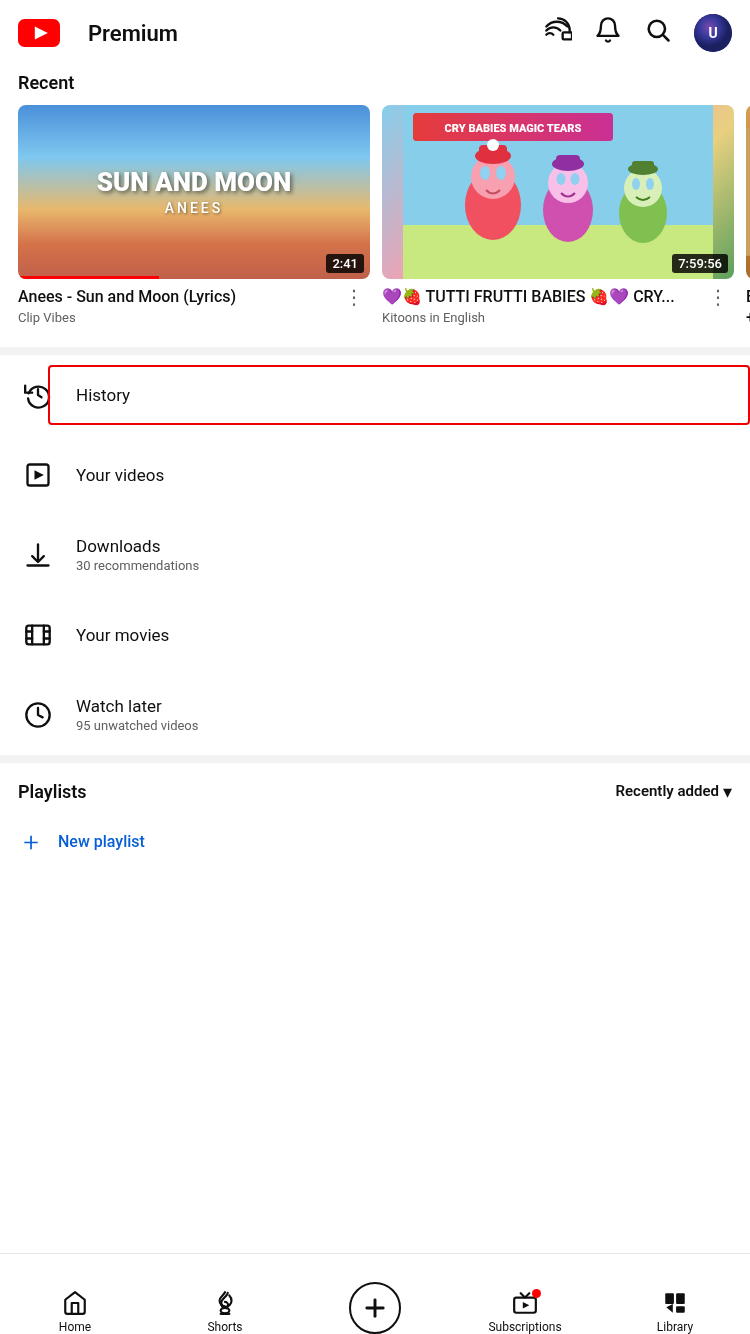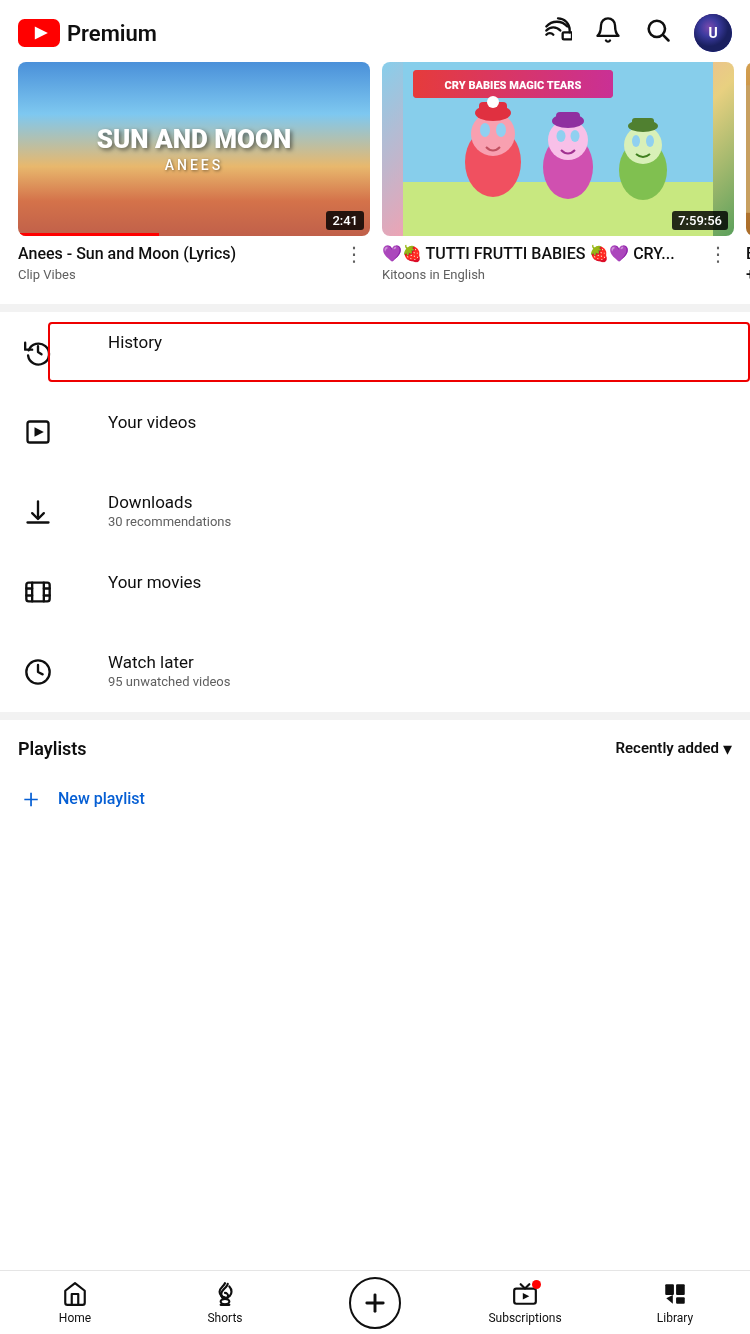--- a/index.html
+++ b/index.html
@@ -17,21 +17,21 @@
     .header {
       display: flex;
       align-items: center;
       justify-content: space-between;
       padding: 14px 18px 10px 18px;
       background: #fff;
     }
     .header-left {
       display: flex;
       align-items: center;
-      gap: 3px;
+      gap: 24px;
     }
     .yt-logo {
       display: flex;
       align-items: center;
       gap: 0;
     }
     .yt-logo-icon {
       width: 42px;
       height: 30px;
     }
@@ -182,25 +182,24 @@
       height: 8px;
       background: #f2f2f2;
     }
 
     
     .menu-list {
       background: #fff;
     }
     .menu-item {
       display: flex;
-      align-items: flex-start;
+      align-items: center;
       padding: 20px 18px;
       cursor: pointer;
       position: relative;
-      gap: 32px;
     }
     .menu-item.highlighted {
       
     }
     .highlight-box {
       position: absolute;
       left: 48px;
       top: 10px;
       right: 0;
       bottom: 10px;
@@ -282,22 +281,22 @@
 
     
     .bottom-nav {
       position: fixed;
       bottom: 0;
       left: 0;
       width: 750px;
       background: #fff;
       border-top: 1px solid #e5e5e5;
       display: flex;
-      align-items: center;
-      height: 64px;
+      align-items: flex-end;
+      height: 81px;
       z-index: 100;
     }
     .nav-item {
       flex: 1;
       display: flex;
       flex-direction: column;
       align-items: center;
       justify-content: center;
       gap: 4px;
       cursor: pointer;
@@ -392,20 +391,21 @@
           </radialGradient>
         </defs>
         <circle cx="19" cy="19" r="19" fill="url(#av)"></circle>
         <text x="19" y="24" text-anchor="middle" fill="white" font-size="14" font-weight="bold">U</text>
       </svg>
     </div>
   </div>
 </header>
 
 <div>
+  <div class="section-label">Recent</div>
   <div class="recent-scroll">
 
     <div class="video-card">
       <div class="thumbnail thumb-sun-moon">
         <div class="title-overlay">SUN AND MOON</div>
         <div class="subtitle-overlay">ANEES</div>
         <div class="duration-badge">2:41</div>
         <div class="red-bar"></div>
       </div>
       <div class="video-info">

